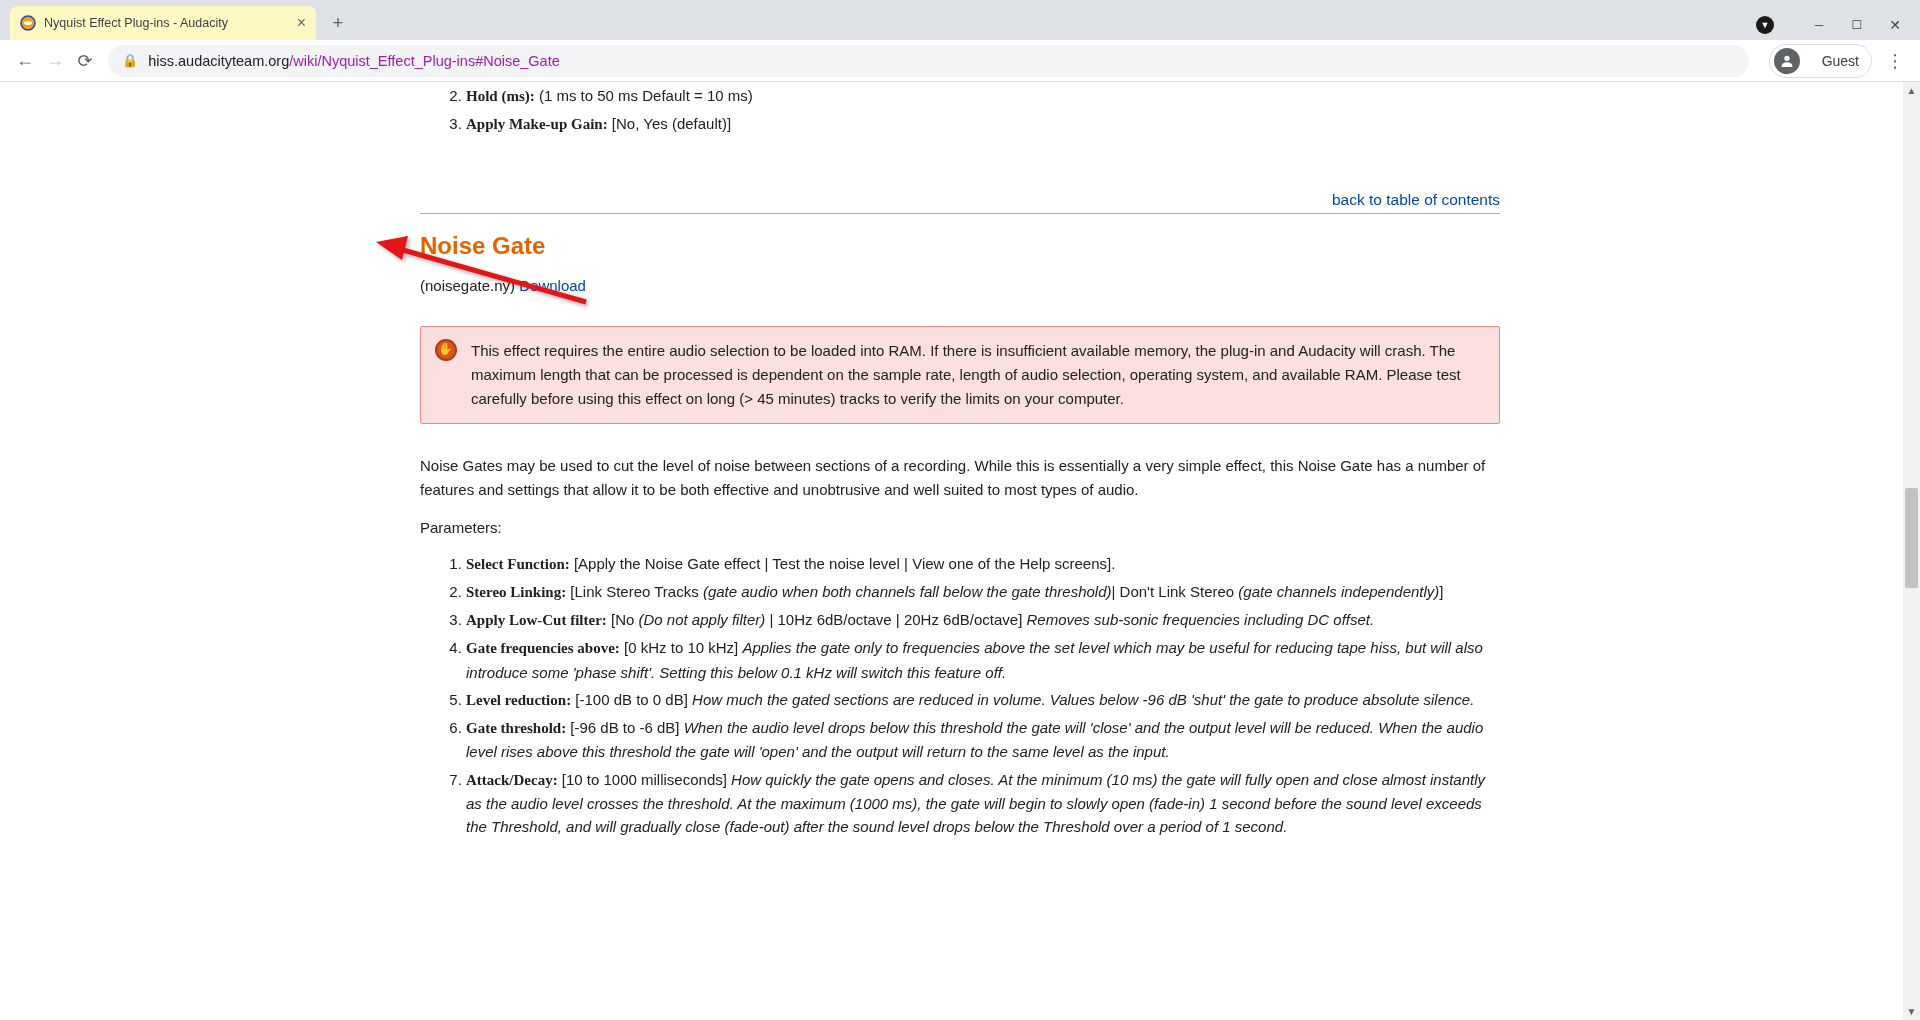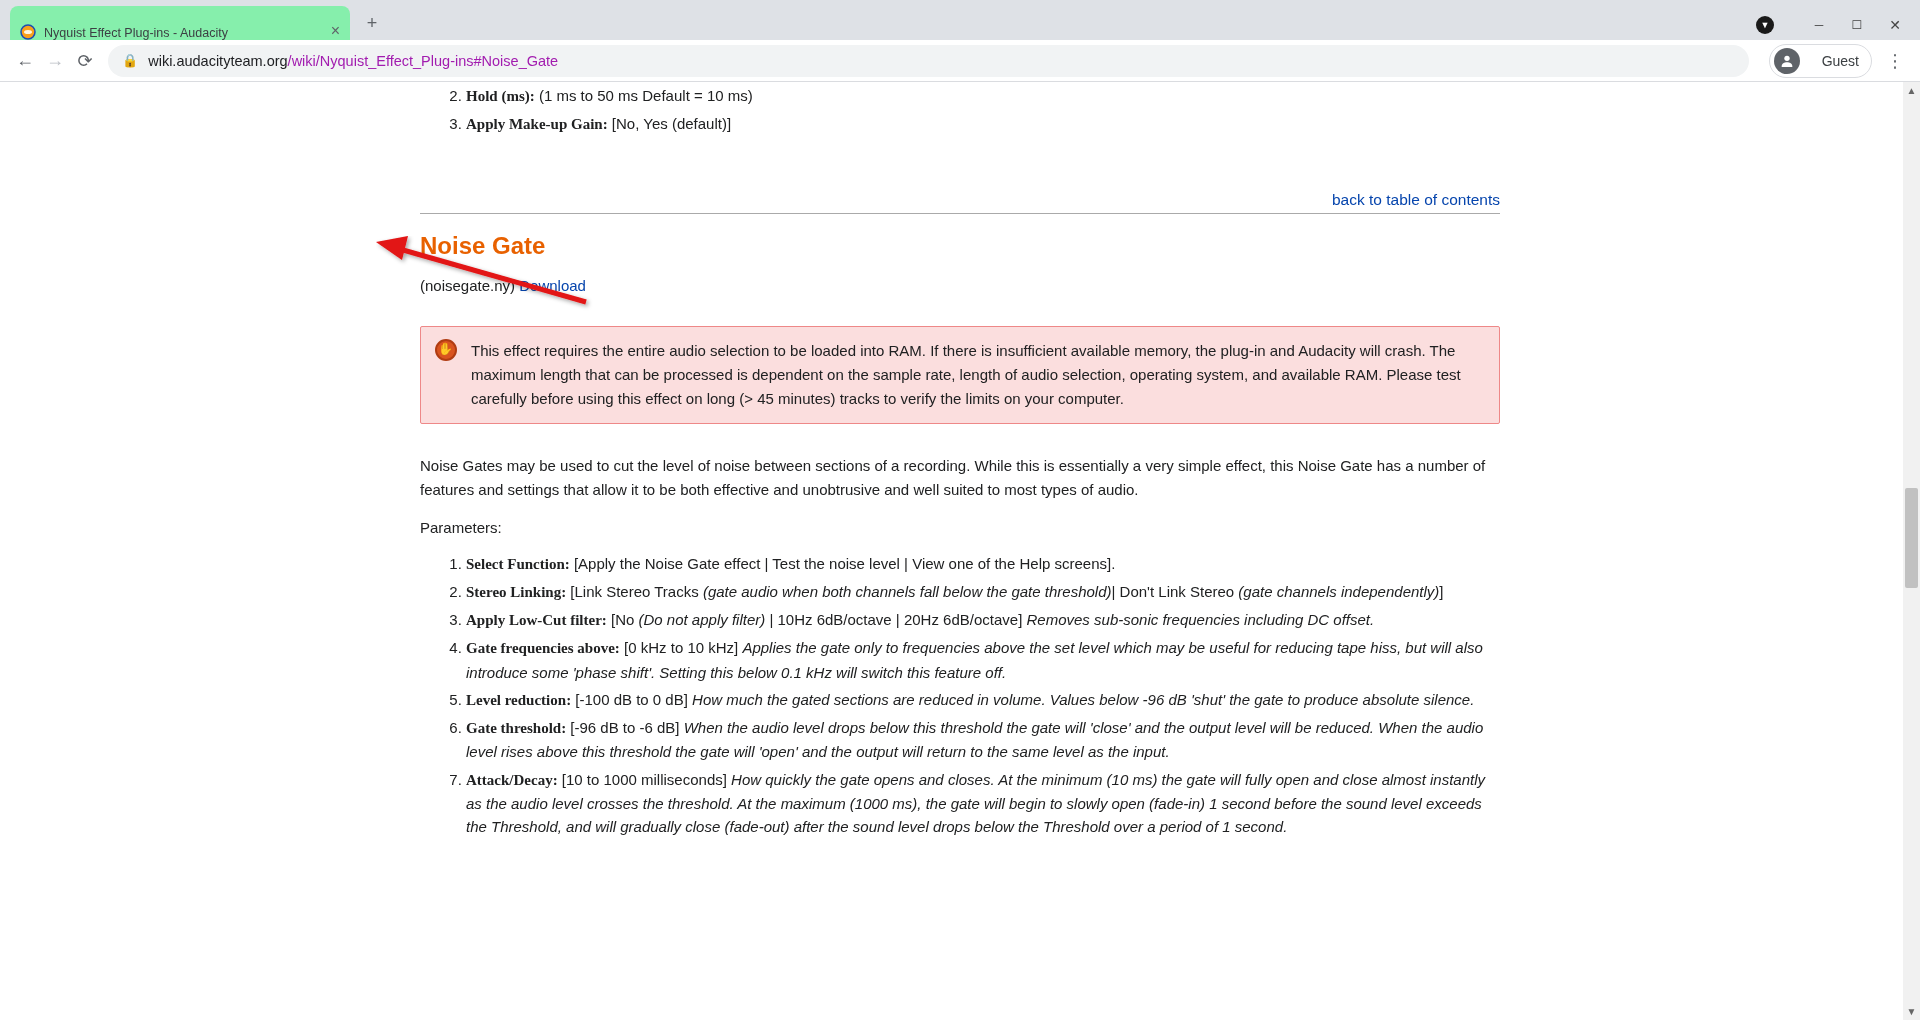--- a/index.html
+++ b/index.html
@@ -10,26 +10,26 @@
   color: #202122;
 }
 .chrome-top {
   background: #dee1e6;
   height: 40px;
   display: flex;
   align-items: flex-end;
   padding-left: 10px;
 }
 .tab {
-  background: #86efac;
+  background: #fef9c3;
   border-radius: 8px 8px 0 0;
   height: 34px;
-  width: 340px;
+  width: 306px;
   display: flex;
-  align-items: flex-end;
+  align-items: center;
   padding: 0 10px;
   font-size: 12.5px;
   color: #3c4043;
 }
 .favicon { width: 16px; height: 16px; margin-right: 8px; display:flex; align-items:center; justify-content:center;}
 .tab-title { flex: 1; white-space: nowrap; overflow: hidden; text-overflow: ellipsis; }
 .tab-close { font-size: 16px; color: #5f6368; padding-left: 8px; }
 .newtab { width: 28px; height: 28px; display:flex; align-items:center; justify-content:center; font-size:18px; color:#5f6368; margin-left:8px; margin-bottom:3px;}
 .win-controls { margin-left:auto; display:flex; align-items:center; gap: 24px; padding-right:18px; padding-bottom:6px; color:#444;}
 .win-btn { font-size:12px; width:14px; text-align:center;}
@@ -104,21 +104,21 @@
     <span class="win-btn" style="font-size:14px;">✕</span>
   </div>
 </div>
 
 <div class="chrome-bar">
   <div class="nav-btn">←</div>
   <div class="nav-btn disabled">→</div>
   <div class="nav-btn">⟳</div>
   <div class="urlbar">
     <span class="lock-icon">🔒</span>
-    <span class="url-domain">wiki.audacityteam.org</span>
+    <span class="url-domain">hiss.audacityteam.org</span>
       <span class="url-path">/wiki/Nyquist_Effect_Plug-ins#Noise_Gate</span>
   </div>
   <div class="guest-chip">
     <span class="guest-avatar">
       <svg width="16" height="16" viewBox="0 0 24 24" fill="#fff">
           <circle cx="12" cy="8" r="4"></circle>
           <path d="M4 20c0-4 4-6 8-6s8 2 8 6v1H4z"></path>
         </svg>
     </span>
     <span class="guest-label">Guest</span>

